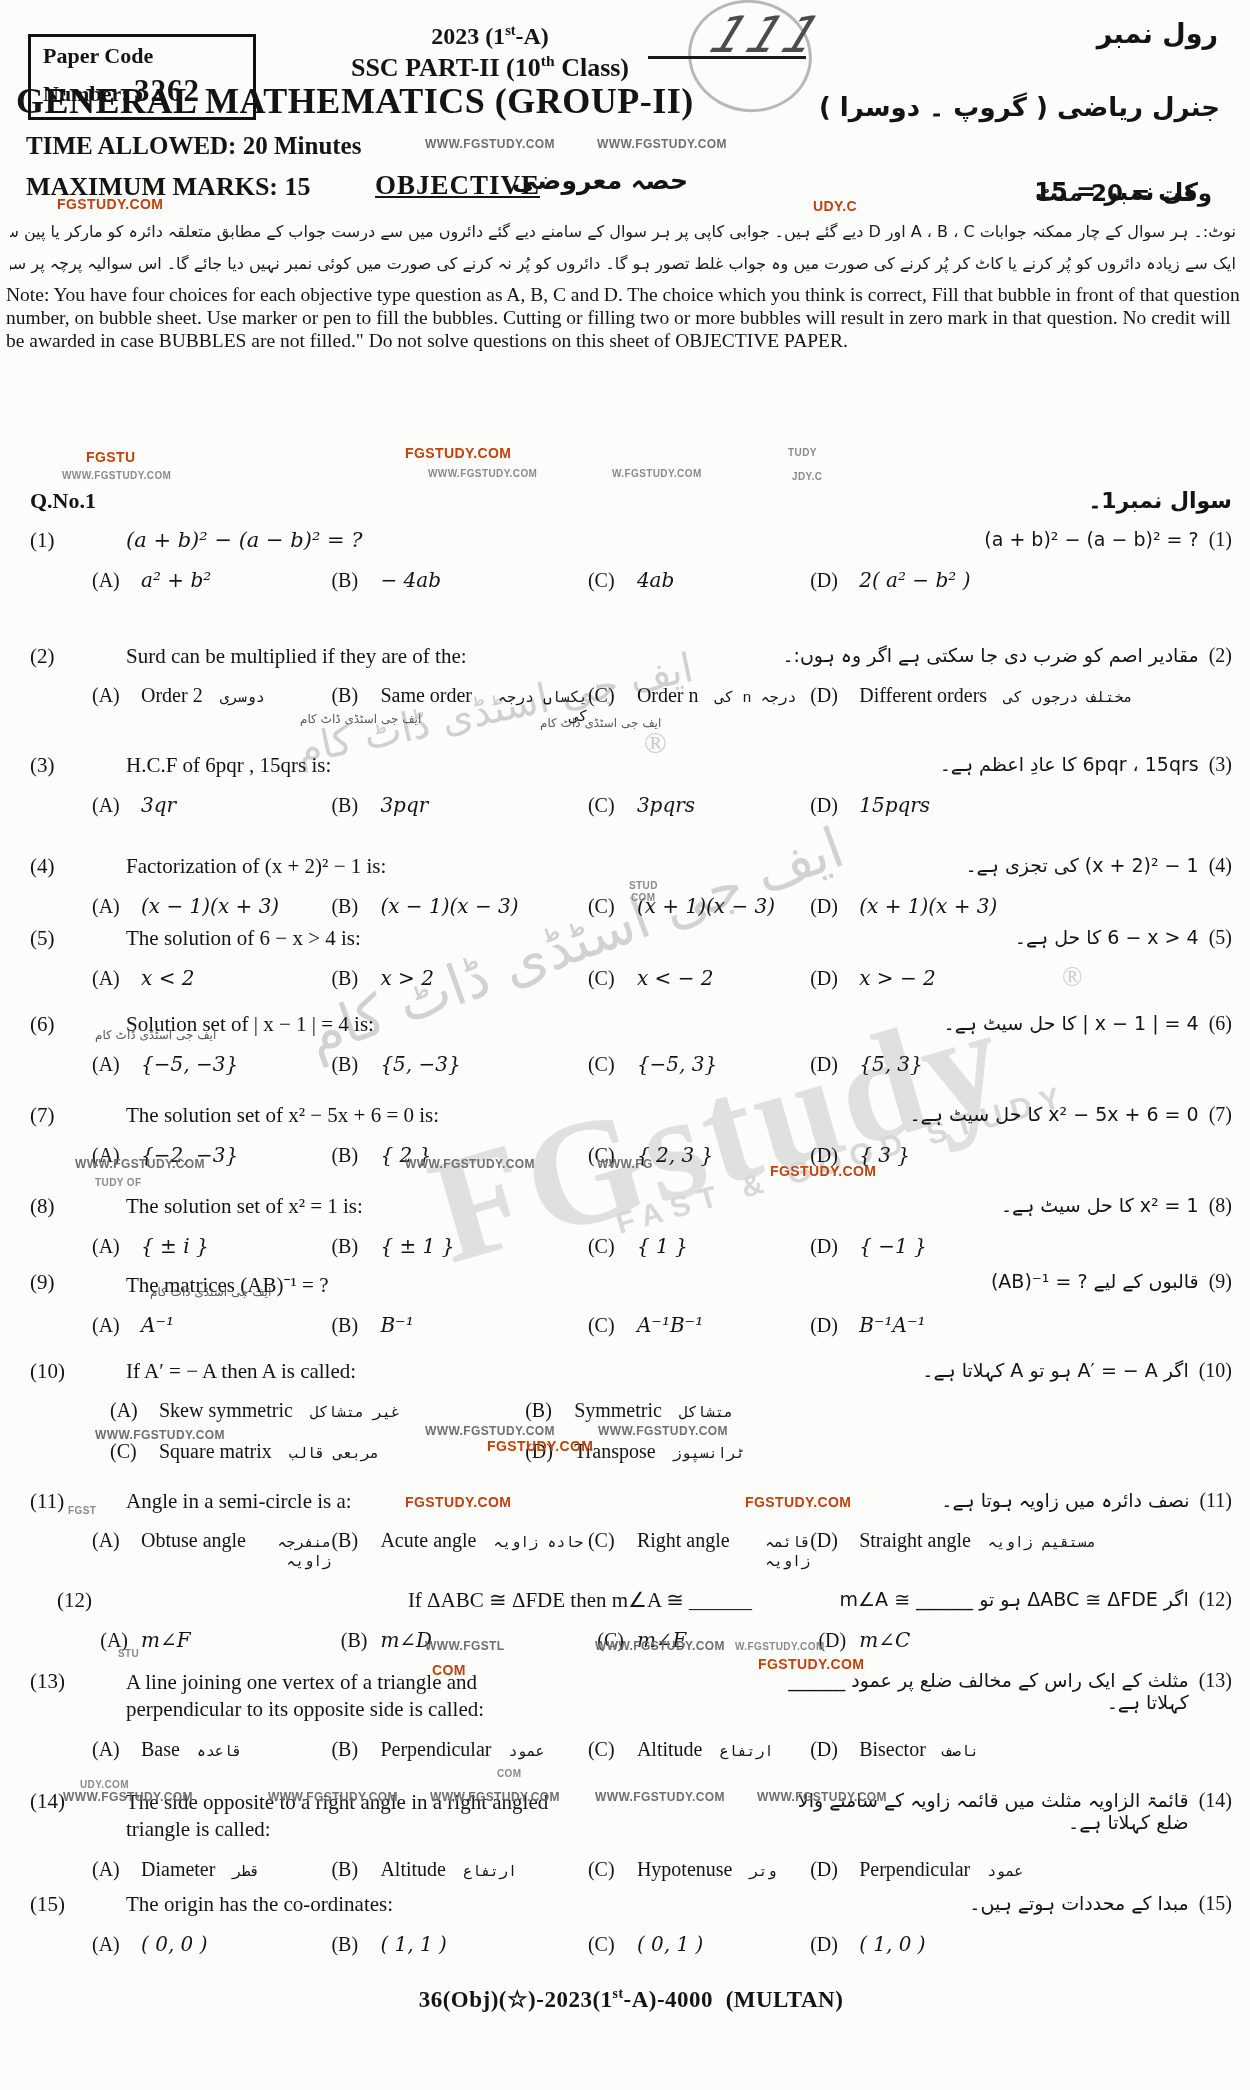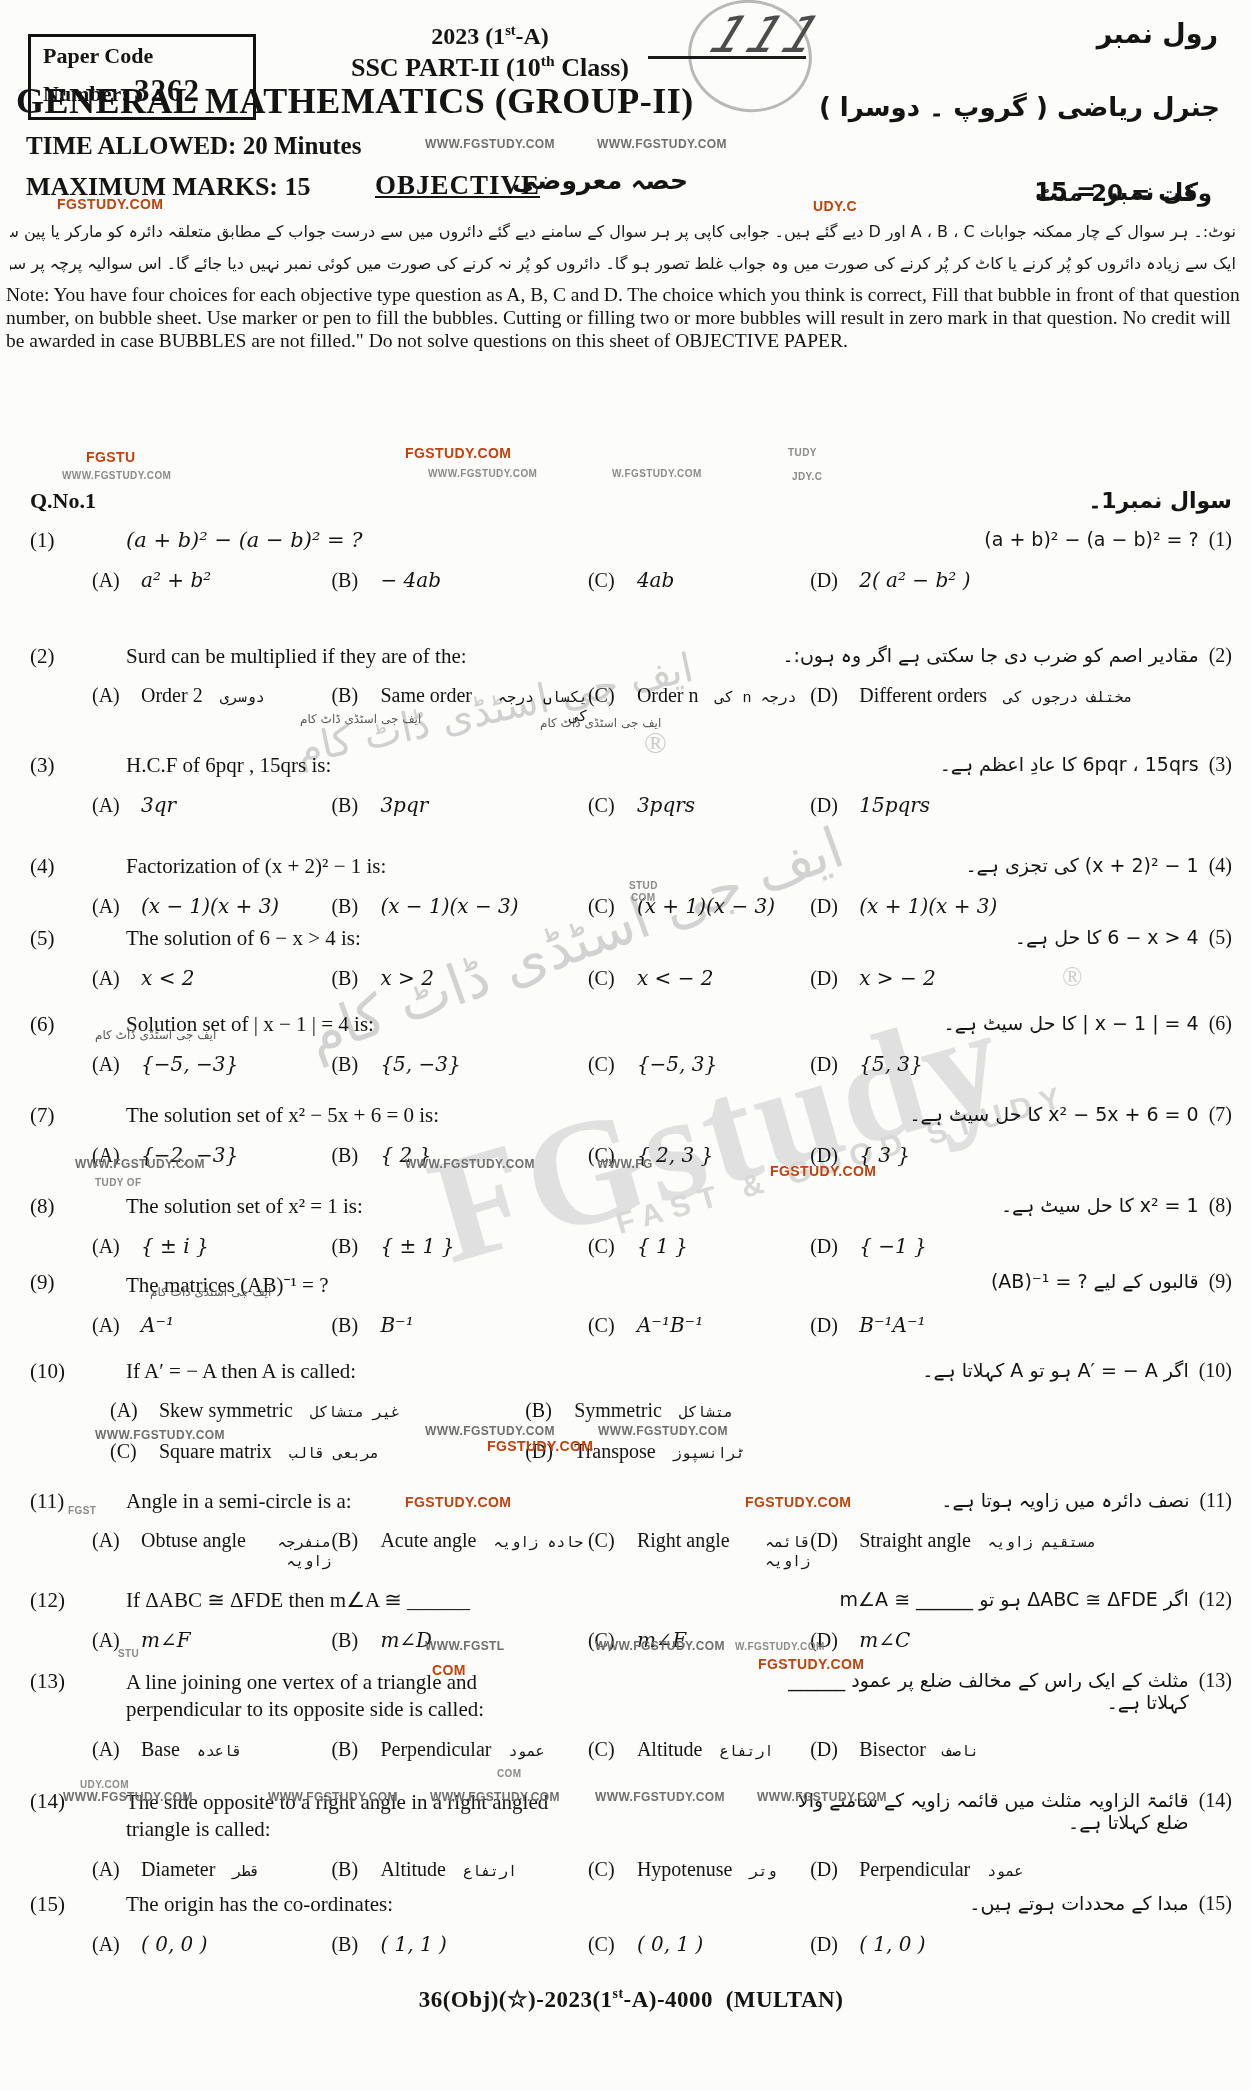--- a/index.html
+++ b/index.html
@@ -62,21 +62,21 @@
   .q:nth-of-type(2){margin-bottom:27px;}
   .q:nth-of-type(3){margin-bottom:37px;}
   .q:nth-of-type(4){margin-bottom:8px;}
   .q:nth-of-type(5){margin-bottom:22px;}
   .q:nth-of-type(6){margin-bottom:27px;}
   .q:nth-of-type(7){margin-bottom:27px;}
   .q:nth-of-type(8){margin-bottom:12px;}
   .q:nth-of-type(9){margin-bottom:22px;}
   .q:nth-of-type(10){margin-bottom:26px;}
   .q:nth-of-type(11){margin-bottom:17px;}
-  .q:nth-of-type(12){margin-bottom:17px;}
+  .q:nth-of-type(12){margin-bottom:17px;text-align:right;}
   .q:nth-of-type(13){margin-bottom:28px;}
   .q:nth-of-type(14){margin-bottom:11px;}
   .q:nth-of-type(15){margin-bottom:30px;}
   .footer{text-align:center;font-size:23px;font-weight:bold;letter-spacing:.5px;}
 
   
   .wm{position:absolute;font-family:"Liberation Sans",sans-serif;font-weight:bold;color:#6f6f6f;font-size:12px;letter-spacing:.4px;z-index:3;}
   .wm.sm{font-size:10px;color:#8b8b8b;}
   .wm.dk{font-size:14px;color:#c2410c;}
   .wm.ur{font-family:"DejaVu Sans",sans-serif;direction:rtl;font-weight:normal;font-size:12px;color:#5a5a5a;}

